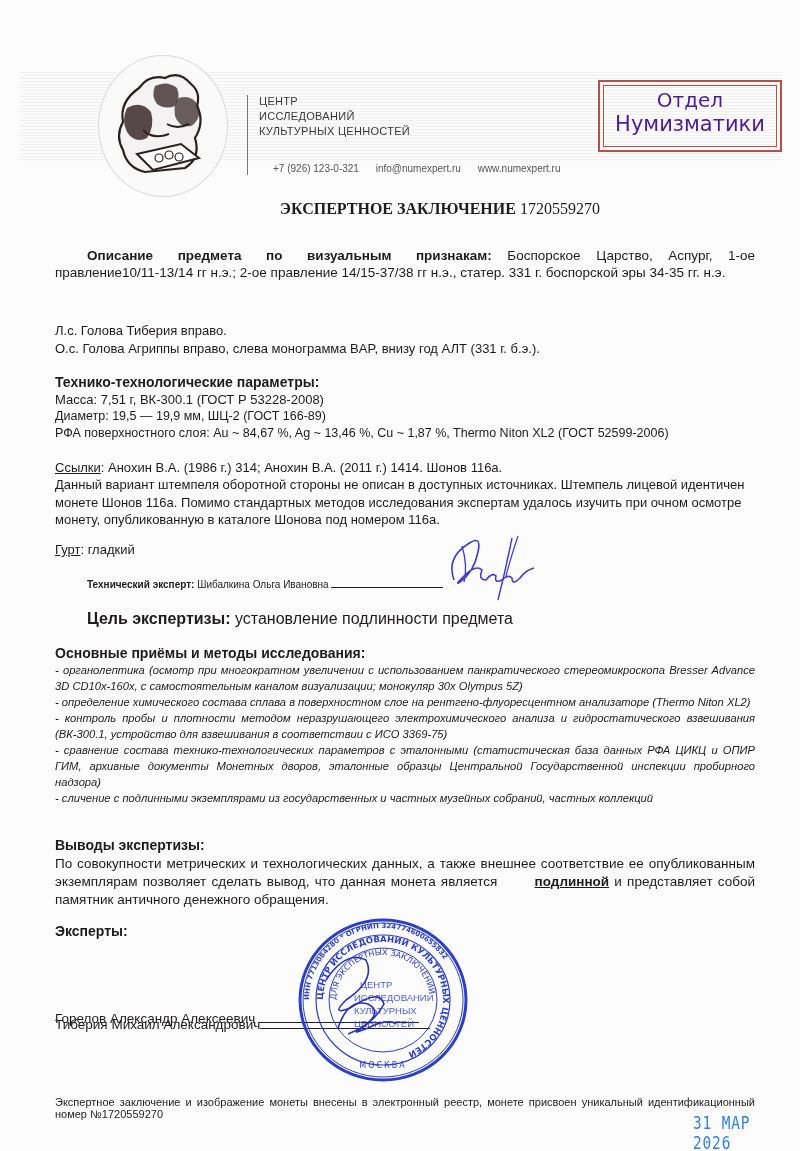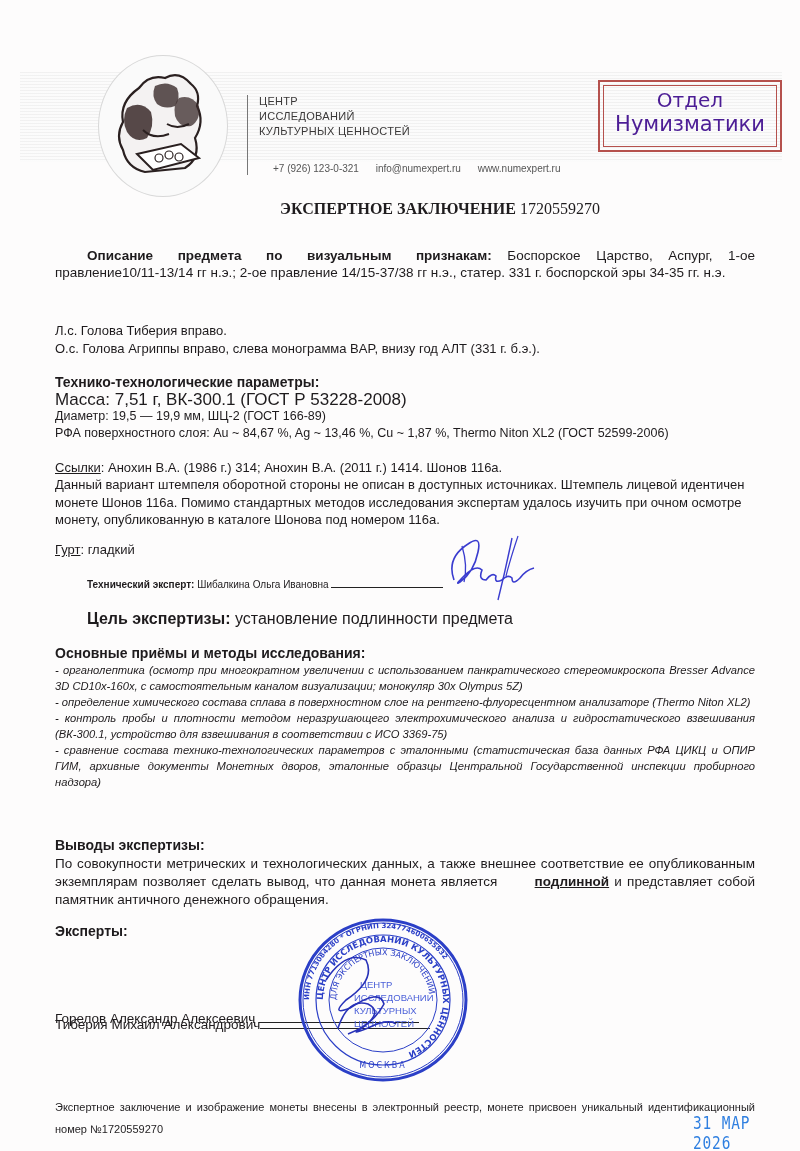--- a/index.html
+++ b/index.html
@@ -57,21 +57,21 @@
     .sigline { display: inline-block; border-bottom: 1px solid #222; vertical-align: baseline; }
     .word-spread { word-spacing: 9px; }
 
     
     .sig-blue { position: absolute; }
     .round-seal { position: absolute; left: 298px; top: 918px; width: 170px; height: 164px; }
     .date-stamp {
       position: absolute; left: 693px; top: 1113px; color: #2f7fe0; font-size: 17px;
       font-family: "DejaVu Sans Mono", monospace; letter-spacing: 1px; transform: scaleX(0.85); transform-origin: left;
     }
-    .footer { position: absolute; left: 55px; top: 1096px; width: 700px; font-size: 11px; line-height: 22px; text-align: justify; color: #1f1d1f; }
+    .footer { position: absolute; left: 55px; top: 1096px; width: 700px; font-size: 11px; line-height: 12px; text-align: justify; color: #1f1d1f; }
   </style>
 </head>
 <body>
 
 <div class="header-band"></div>
 
 <div class="logo-oval">
   <svg width="108" height="118" viewBox="0 0 108 118">
     <path d="M30 20 q10-14 26-10 q14-8 26 6 q10 8 6 22 q8 16-2 32 q6 20-10 30 l-40 4 q-18-4-22-22 q-8-14 0-28 q-4-20 16-34z" fill="#f4f2f2" stroke="#2a2020" stroke-width="2.2"></path>
     <path d="M18 40 q14-8 24 4 q4 14-4 26 q-12 6-20-6 q-6-12 0-24z" fill="#3a2a2a" opacity="0.85"></path>
@@ -110,21 +110,21 @@
 
 <div class="block justify" style="top:247px; font-size:13.5px;">
   <span class="bold word-spread">Описание предмета по визуальным признакам:</span>
   <span>Боспорское Царство, Аспург, 1-ое правление10/11-13/14 гг н.э.; 2-ое правление 14/15-37/38 гг н.э., статер. 331 г. боспорской эры 34-35 гг. н.э.</span>
 </div>
 
 <div class="block" style="top:322px;">Л.с. Голова Тиберия вправо.</div>
 <div class="block" style="top:340px;">О.с. Голова Агриппы вправо, слева монограмма BAP, внизу год АЛТ (331 г. б.э.).</div>
 
 <div class="block heading" style="top:374px;">Технико-технологические параметры:</div>
-<div class="block" style="top:391px; font-size:17px;">Масса: 7,51 г, ВК-300.1 (ГОСТ Р 53228-2008)</div>
+<div class="block" style="top:391px; font-size:13px;">Масса: 7,51 г, ВК-300.1 (ГОСТ Р 53228-2008)</div>
 <div class="block" style="top:408px; font-size:12.5px;">Диаметр: 19,5 — 19,9 мм, ШЦ-2 (ГОСТ 166-89)</div>
 <div class="block" style="top:425px; font-size:12.5px; width:720px;">РФА поверхностного слоя: Au ~ 84,67 %, Ag ~ 13,46 %, Cu ~ 1,87 %, Thermo Niton XL2 (ГОСТ 52599-2006)</div>
 
 <div class="block" style="top:459px;">
   <span class="ul">Ссылки</span><span>: Анохин В.А. (1986 г.) 314; Анохин В.А. (2011 г.) 1414. Шонов 116а.</span>
 </div>
 <div class="block" style="top:476px; line-height:17.5px;">Данный вариант штемпеля оборотной стороны не описан в доступных источниках. Штемпель лицевой идентичен монете Шонов 116а. Помимо стандартных методов исследования экспертам удалось изучить при очном осмотре монету, опубликованную в каталоге Шонова под номером 116а.</div>
 
 <div class="block" style="top:541px;">
   <span class="ul">Гурт</span><span>: гладкий</span>
@@ -146,20 +146,21 @@
   <span class="bold">Цель экспертизы:</span>
   <span>установление подлинности предмета</span>
 </div>
 
 <div class="block heading" style="top:645px;">Основные приёмы и методы исследования:</div>
 <div class="block italic justify" style="top:662px; font-size:11.2px; line-height:16px;">
   <div>- органолептика (осмотр при многократном увеличении с использованием панкратического стереомикроскопа Bresser Advance  3D CD10x-160x, с самостоятельным каналом визуализации; монокуляр 30x Olympus 5Z)</div>
   <div>- определение химического состава сплава в поверхностном слое на рентгено-флуоресцентном анализаторе (Thermo Niton XL2)</div>
   <div>- контроль пробы и плотности методом неразрушающего электрохимического анализа и гидростатического взвешивания (ВК-300.1, устройство для взвешивания в соответствии с ИСО 3369-75)</div>
   <div>- сравнение состава технико-технологических параметров с эталонными (статистическая база данных РФА ЦИКЦ и ОПИР ГИМ, архивные документы Монетных дворов, эталонные образцы Центральной Государственной инспекции пробирного надзора)</div>
+  <div style="text-align:left;">- сличение с подлинными экземплярами из государственных и частных музейных собраний, частных коллекций</div>
 </div>
 
 <div class="block heading" style="top:837px;">Выводы экспертизы:</div>
 <div class="block justify" style="top:855px; font-size:13.5px; line-height:18px;">
   <span>По совокупности метрических и технологических данных, а также внешнее соответствие ее опубликованным экземплярам позволяет сделать вывод, что данная монета является </span><span class="bold ul">подлинной</span><span> и представляет собой памятник античного денежного обращения.</span>
 </div>
 
 <div class="block heading" style="top:923px;">Эксперты:</div>
 <div class="block" style="top:1010px; font-size:13.5px;">
   <span>Горелов Александр Алексеевич</span>

